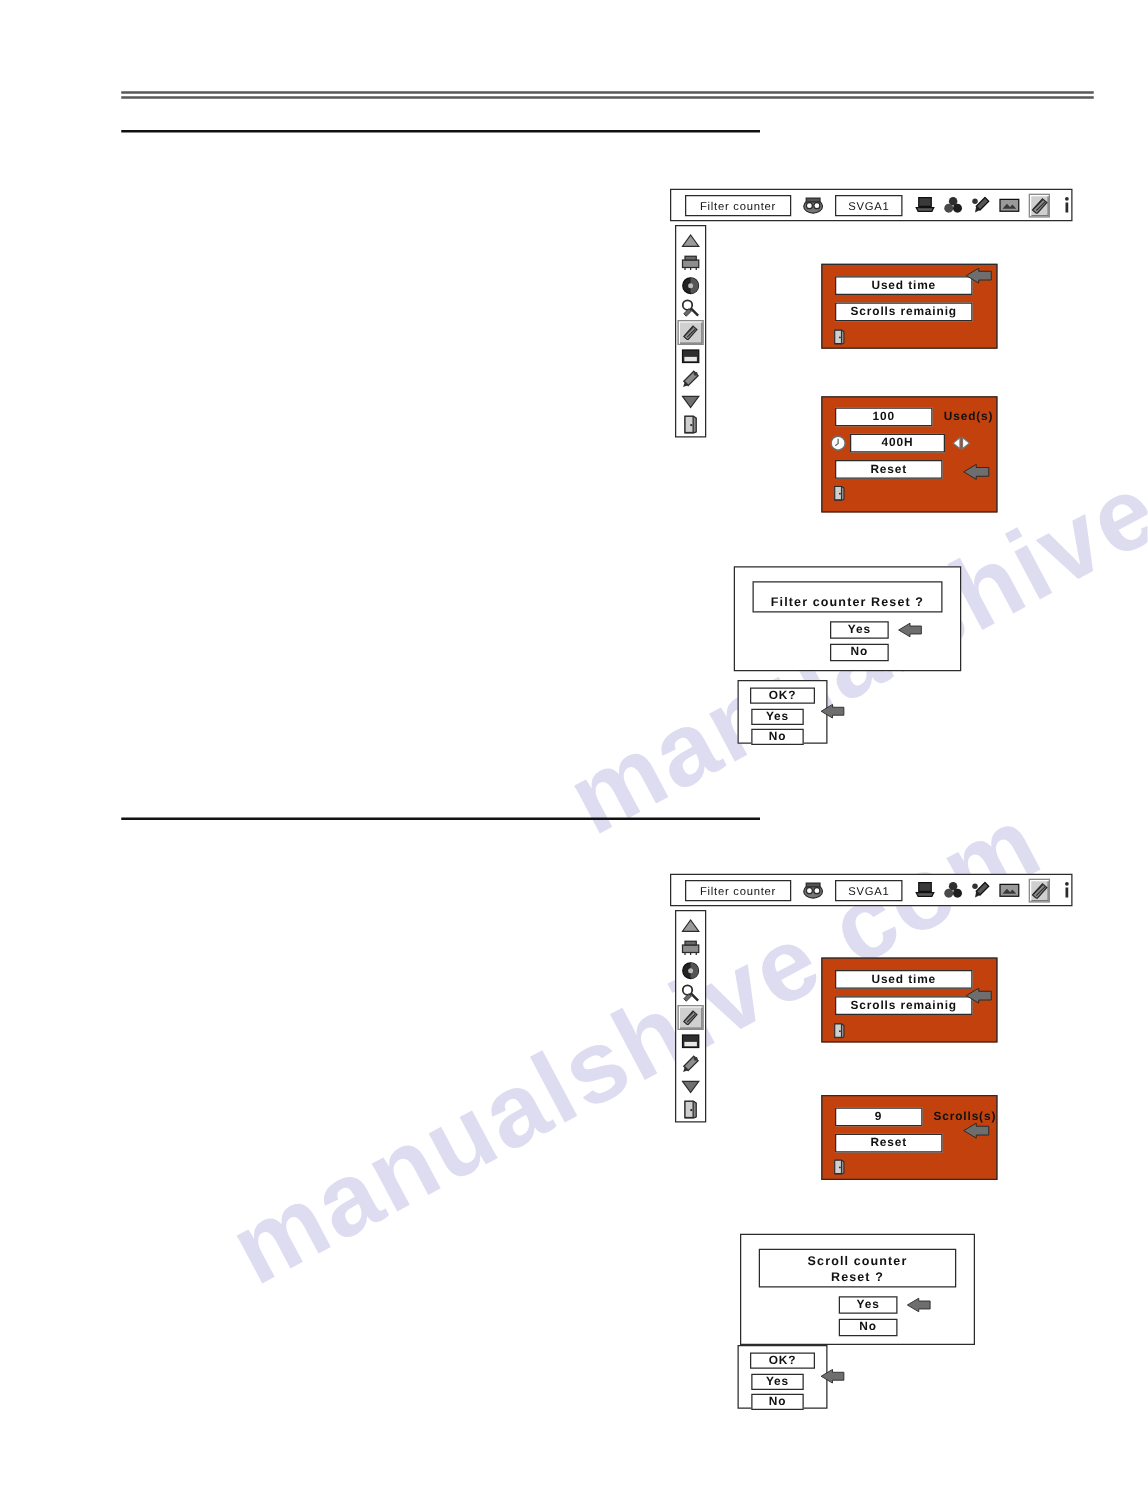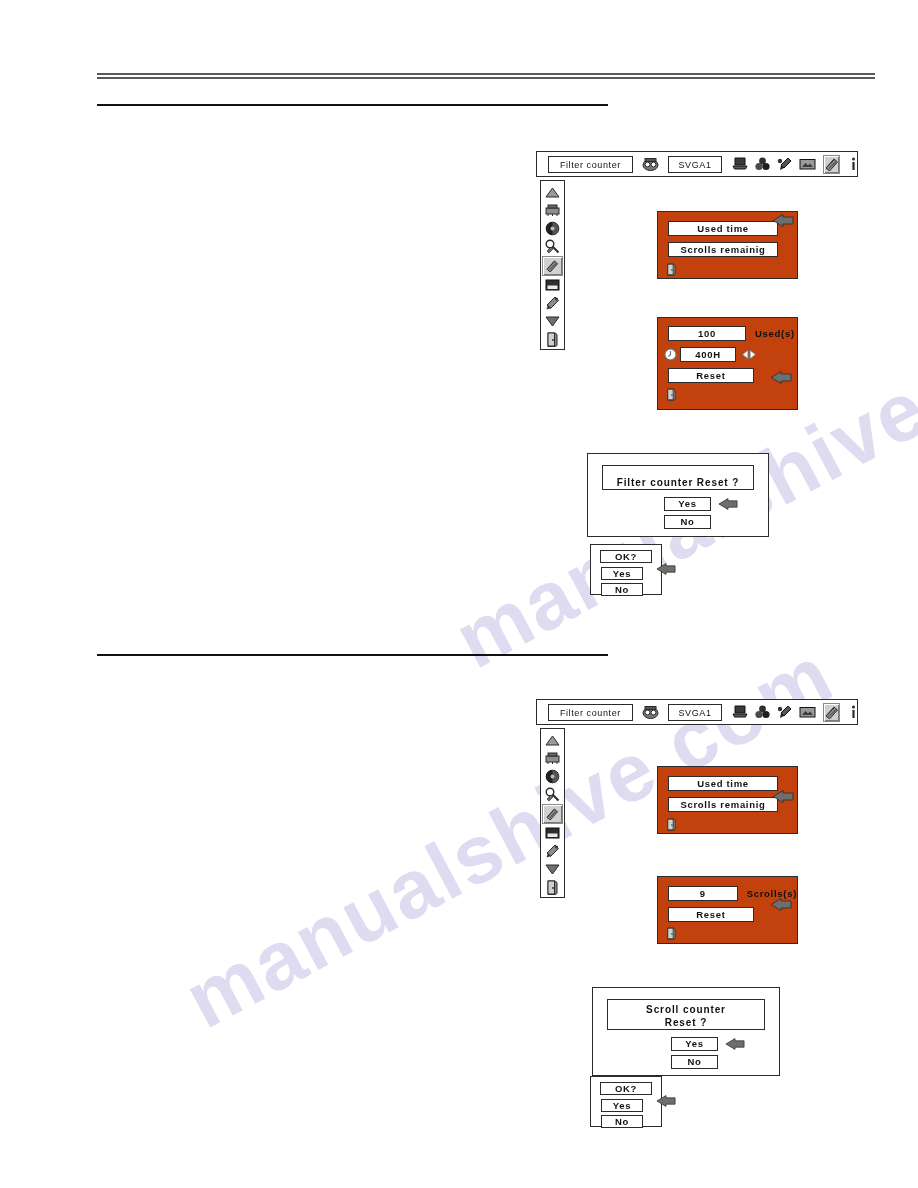--- a/index.html
+++ b/index.html
@@ -223,21 +223,21 @@
       <div class="btn" style="width:78px;height:15px;">100</div>
       <div class="lbl" style="margin-left:9px;">Used(s)</div>
     </div>
     <div class="row" style="margin:6px 0 0 6px;">
       <div>
         <svg width="13" height="13" viewBox="0 0 13 13">
           <circle cx="6.5" cy="6.5" r="5.6" fill="#fff" stroke="#6e6e6e" stroke-width="1.2"></circle>
           <path d="M6.5 3 v3.8 l-2.4 1.8" stroke="#6e6e6e" stroke-width="1.1" fill="none"></path>
         </svg>
       </div>
-      <div class="btn" style="width:56px;height:15px;margin-left:3px;">400H</div>
+      <div class="btn" style="width:76px;height:15px;margin-left:3px;">400H</div>
       <div style="margin-left:5px;">
         <svg width="16" height="11" viewBox="0 0 16 11">
           <path d="M7 1 L7 10 L1.5 5.5 z" fill="#fff" stroke="#777" stroke-width="1"></path>
           <path d="M9 1 L9 10 L14.5 5.5 z" fill="#fff" stroke="#777" stroke-width="1"></path>
         </svg>
       </div>
     </div>
     <div class="row" style="margin:6px 0 0 10px;">
       <div class="btn" style="width:86px;height:15px;">Reset</div>
     </div>

